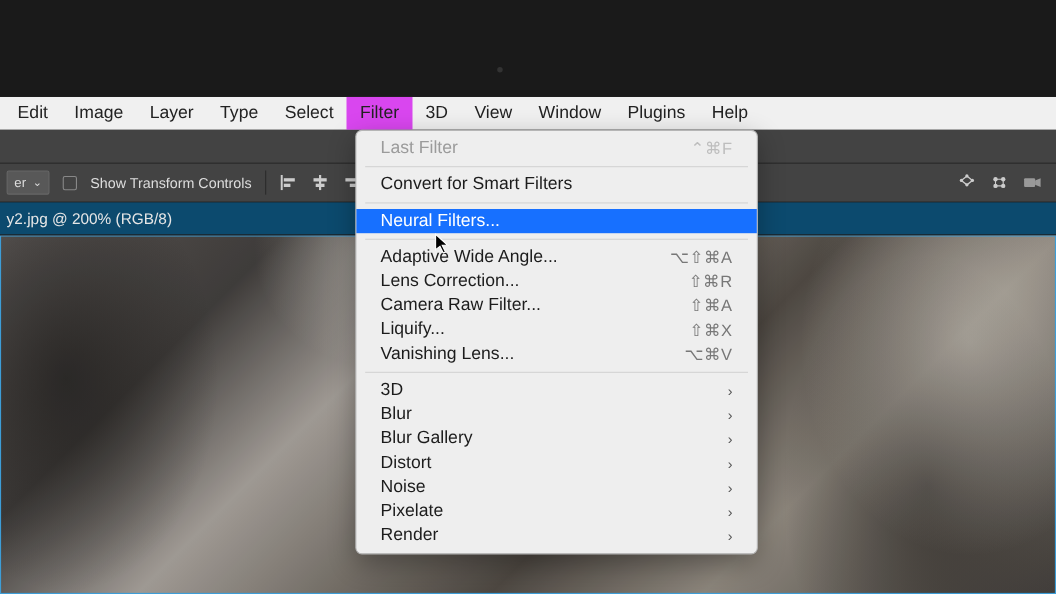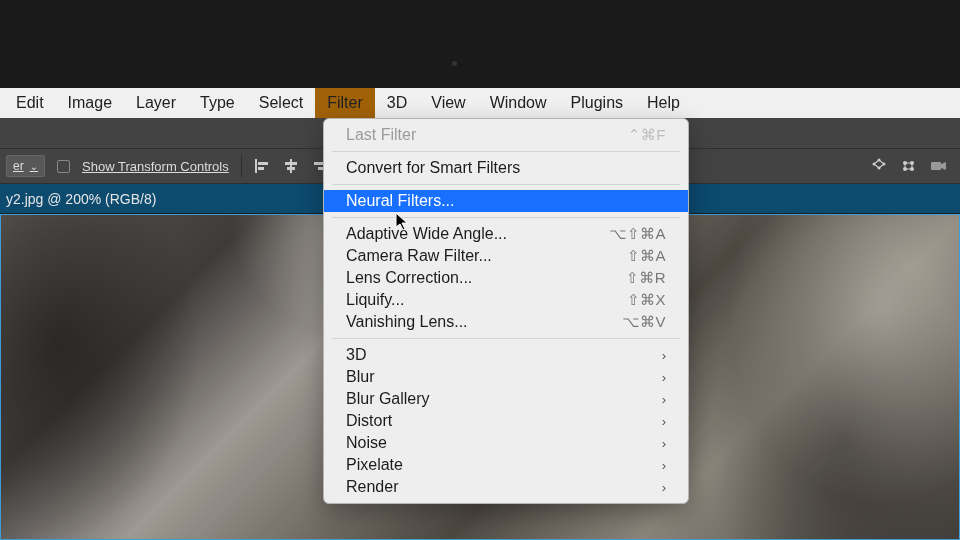--- a/index.html
+++ b/index.html
@@ -40,21 +40,21 @@
   padding: 0 4px;
 }
 .menu-item {
   padding: 0 12px;
   height: 100%;
   display: flex;
   align-items: center;
   cursor: default;
 }
 .menu-item.active {
-  background: #a16207;
+  background: #d946ef;
 }
 .app-chrome {
   height: 30px;
   background: #434343;
   display: flex;
   align-items: center;
   position: relative;
 }
 .app-title {
   position: absolute;
@@ -69,21 +69,20 @@
   height: 36px;
   background: #434343;
   border-top: 1px solid #2e2e2e;
   border-bottom: 1px solid #2e2e2e;
   display: flex;
   align-items: center;
   padding: 0 6px;
   color: #ddd;
   font-size: 13px;
   gap: 12px;
-  text-decoration: underline;
 }
 .dropdown-stub {
   display: flex;
   align-items: center;
   background: #585858;
   height: 22px;
   padding: 0 6px;
   border-radius: 2px;
   border: 1px solid #666;
   font-size: 12px;
@@ -333,26 +332,26 @@
   <div class="dd-sep"></div>
   <div class="dd-row highlight">
     <span>Neural Filters...</span>
   </div>
   <div class="dd-sep"></div>
   <div class="dd-row">
     <span>Adaptive Wide Angle...</span>
     <span class="shortcut">⌥⇧⌘A</span>
   </div>
   <div class="dd-row">
+    <span>Lens Correction...</span>
+    <span class="shortcut">⇧⌘R</span>
+  </div>
+  <div class="dd-row">
     <span>Camera Raw Filter...</span>
     <span class="shortcut">⇧⌘A</span>
-  </div>
-  <div class="dd-row">
-    <span>Lens Correction...</span>
-    <span class="shortcut">⇧⌘R</span>
   </div>
   <div class="dd-row">
     <span>Liquify...</span>
     <span class="shortcut">⇧⌘X</span>
   </div>
   <div class="dd-row">
     <span>Vanishing Lens...</span>
     <span class="shortcut">⌥⌘V</span>
   </div>
   <div class="dd-sep"></div>

